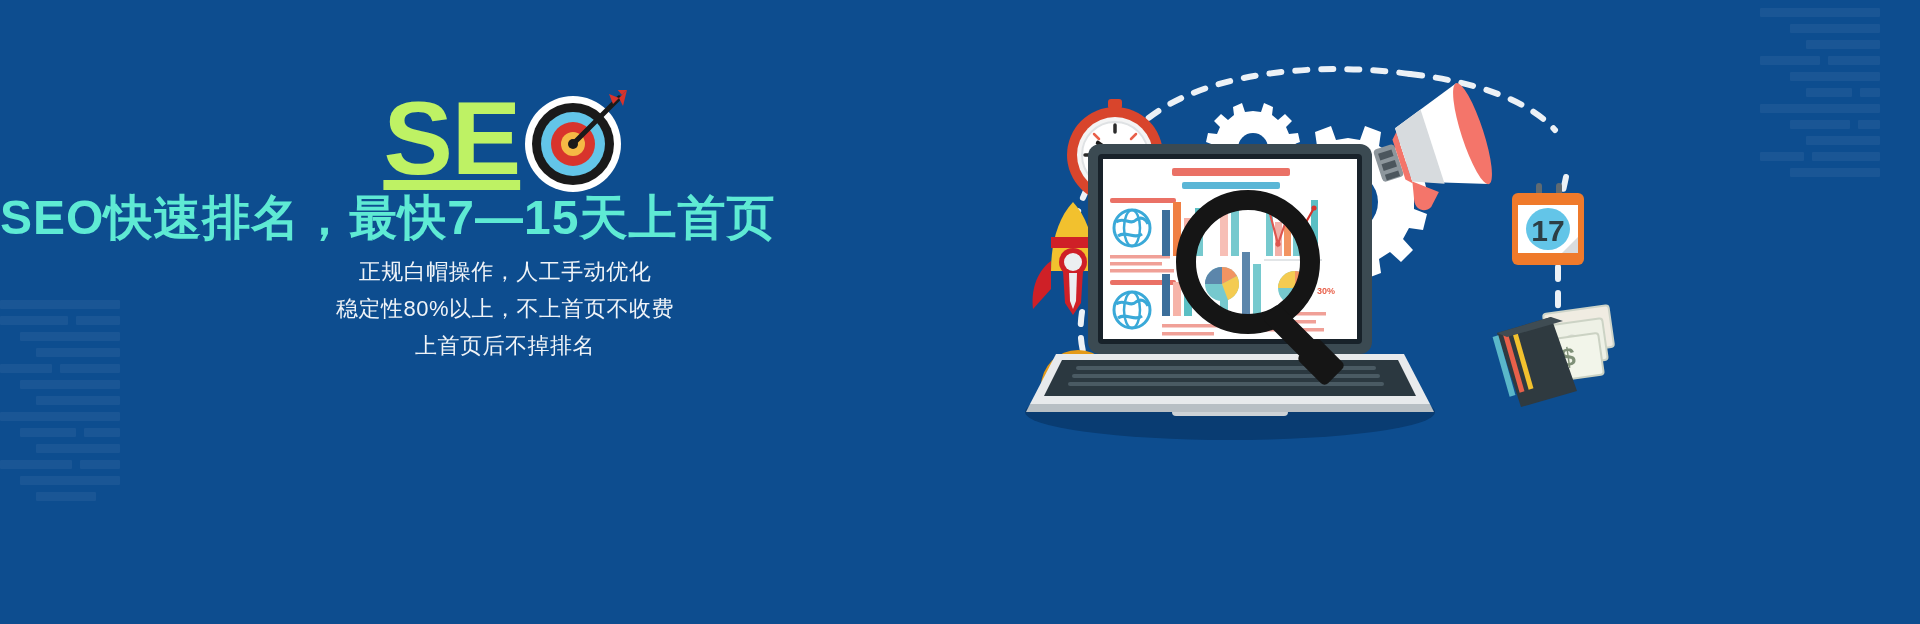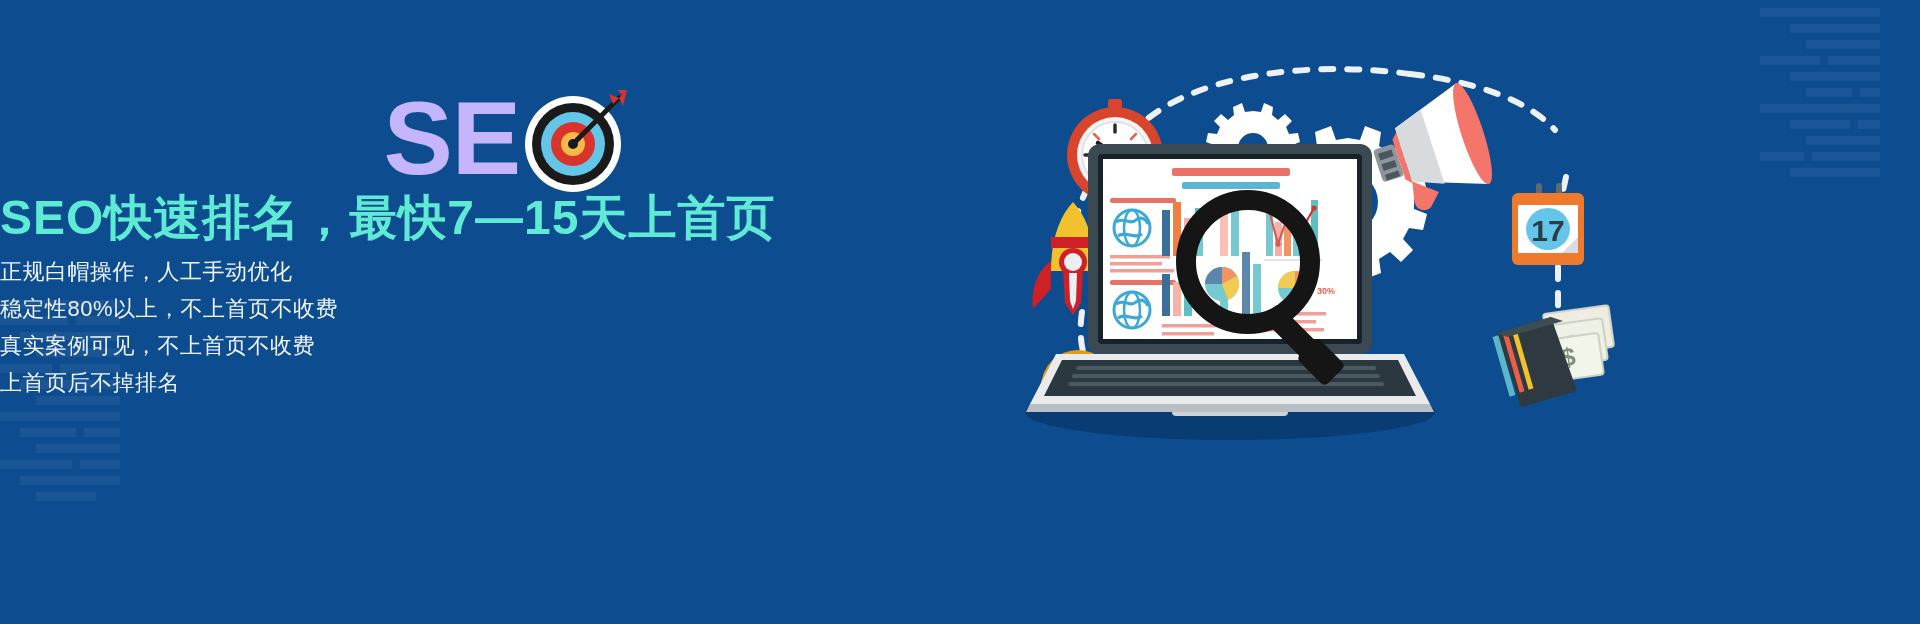--- a/index.html
+++ b/index.html
@@ -42,25 +42,26 @@
   #logo-inner {
     display: inline-block;
     position: relative;
     height: 112px;
     white-space: nowrap;
   }
   #logo-se {
     display: inline-block;
     font-size: 104px;
     font-weight: bold;
-    color: #c4b5fd;
+    color: #bef264;
     letter-spacing: -1px;
     line-height: 112px;
     vertical-align: top;
     font-family: "Liberation Sans", "DejaVu Sans", sans-serif;
+    text-decoration: underline;
   }
   #logo-target {
     display: inline-block;
     position: relative;
     width: 104px;
     height: 104px;
     vertical-align: top;
     margin-top: 8px;
     margin-left: -2px;
   }
@@ -74,20 +75,21 @@
     font-weight: bold;
     color: #5eead4;
     letter-spacing: 1px;
     line-height: 56px;
   }
   #subtitles {
     position: absolute;
     left: 0;
     top: 256px;
     width: 1010px;
+    text-align: center;
   }
   .sub-line {
     font-size: 22px;
     color: #f0f4f8;
     line-height: 32px;
     letter-spacing: 0.5px;
     margin: 0 0 5px 0;
     font-weight: normal;
   }
   
@@ -164,21 +166,20 @@
           </svg>
         </span>
       </div>
     </div>
 
     <div id="headline">SEO快速排名，最快7—15天上首页</div>
 
     <div id="subtitles">
       <p class="sub-line">正规白帽操作，人工手动优化</p>
       <p class="sub-line">稳定性80%以上，不上首页不收费</p>
-      <p class="sub-line">真实案例可见，不上首页不收费</p>
       <p class="sub-line">上首页后不掉排名</p>
     </div>
   </div>
 
   <div id="illustration">
     <svg width="700" height="624" viewBox="0 0 700 624">
 
       <g fill="none" stroke="#ffffff" stroke-width="6" stroke-linecap="round" stroke-dasharray="12 14" opacity="0.92">
         <path d="M 105,145 C 150,60 300,48 400,62"></path>
         <path d="M 400,62 C 470,70 520,90 545,118"></path>

